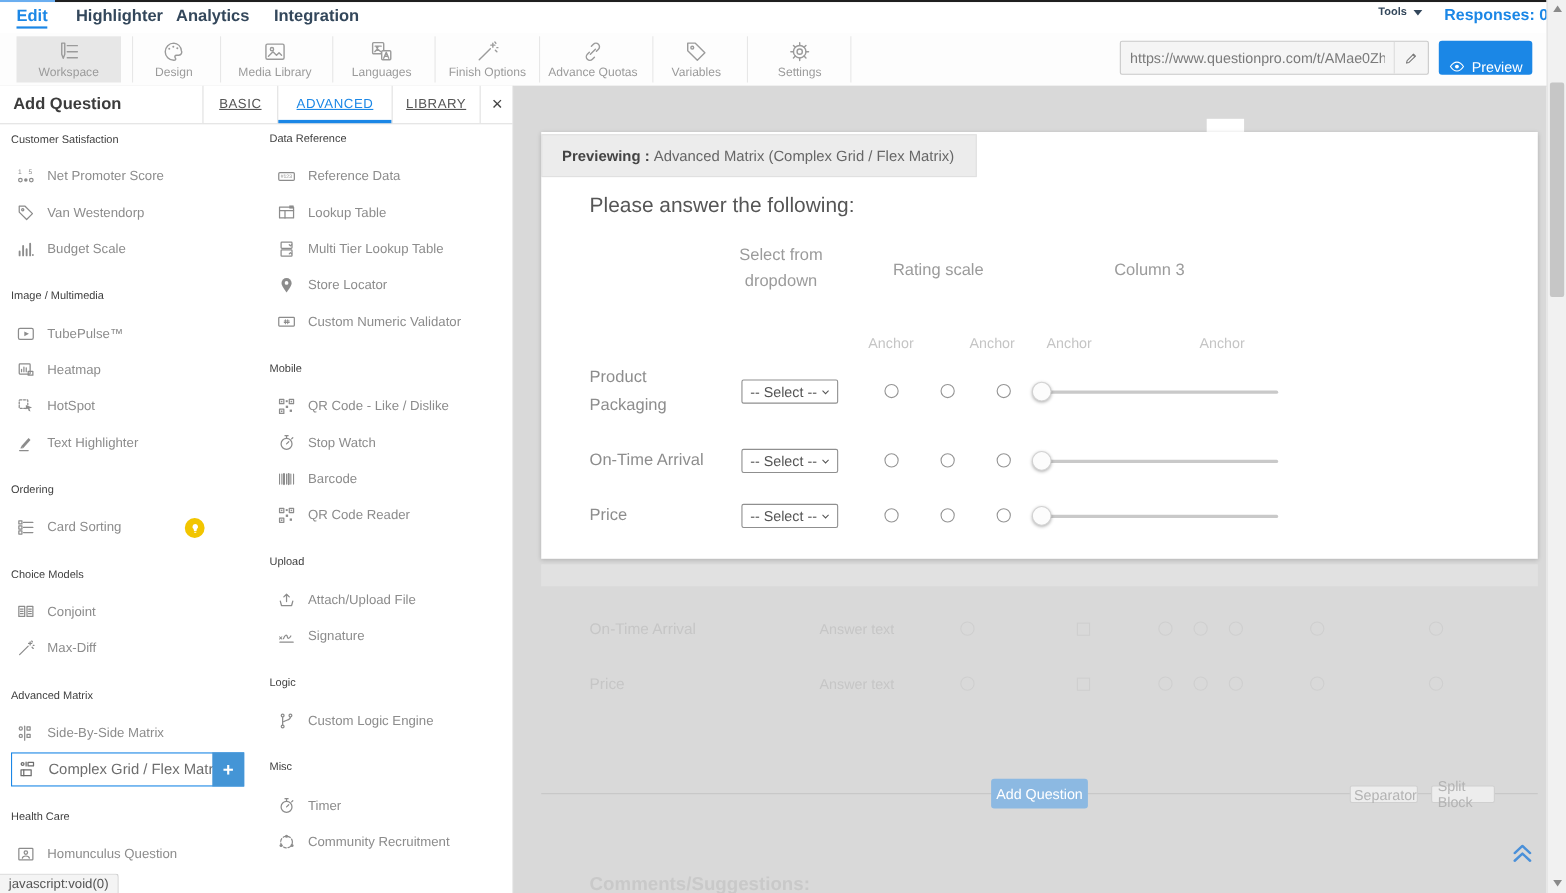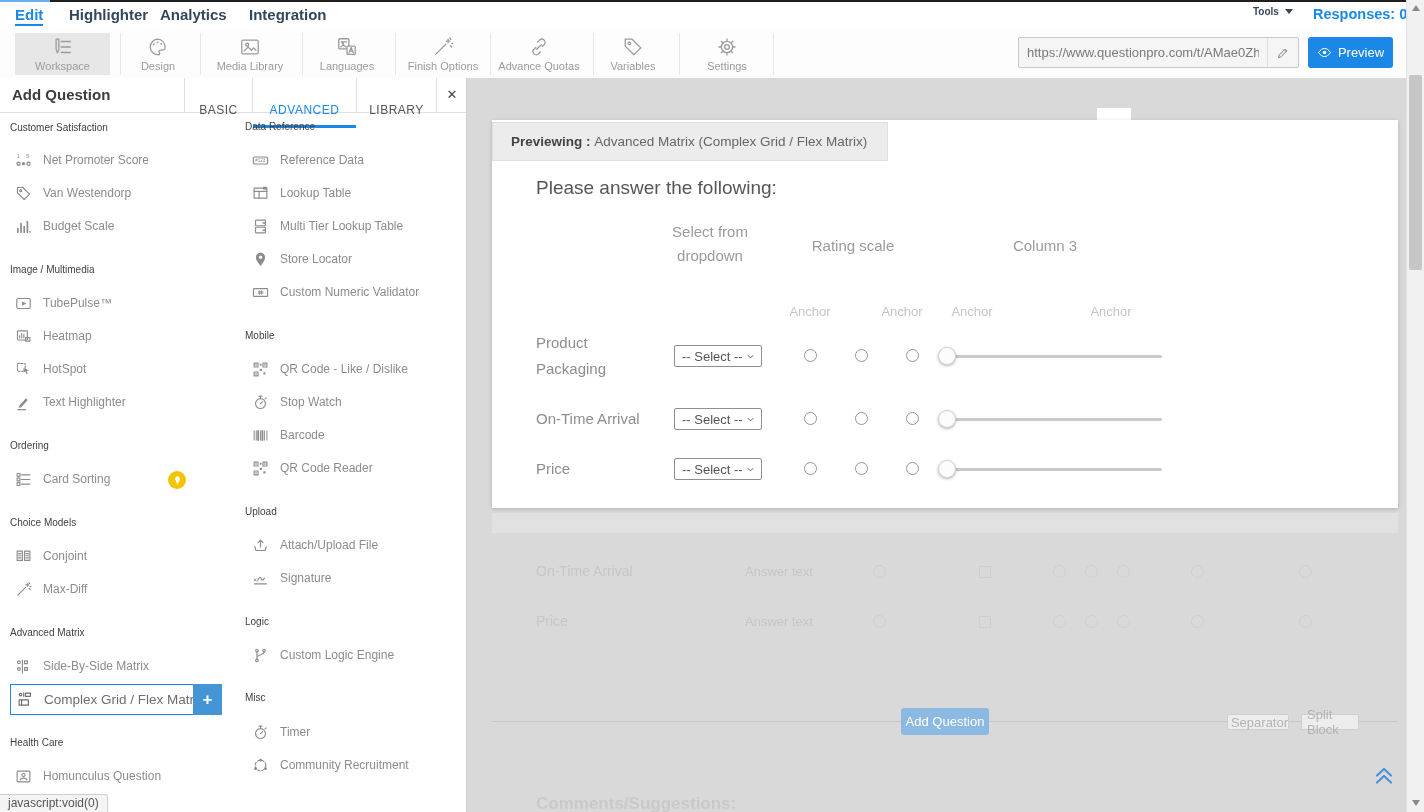--- a/index.html
+++ b/index.html
@@ -19,26 +19,26 @@
   .caret{width:0;height:0;border-left:4px solid transparent;border-right:4px solid transparent;border-top:5px solid #33475b;display:inline-block;}
   #responses{position:absolute;left:1313px;top:4px;font-size:14.5px;font-weight:600;color:#1b87e6;}
   
   #toolbar{position:absolute;left:0;top:30px;width:1424px;height:48px;background:#fdfdfd;border-bottom:1px solid #d8d8d8;}
   .tbtn{position:absolute;top:3px;height:42px;display:flex;flex-direction:column;align-items:center;justify-content:center;gap:2px;color:#9b9b9b;font-size:11px;cursor:pointer;}
   .tbtn.active{background:#e7e7e7;}
   .tsep{position:absolute;top:3px;width:1px;height:42px;background:#e7e7e7;}
   #urlbox{position:absolute;left:1018px;top:7px;width:281px;height:31px;background:#f5f5f5;border:1px solid #c9c9c9;border-radius:2px;display:flex;align-items:center;box-sizing:border-box;}
   #urlbox input{flex:1;border:none;background:transparent;font-size:13px;color:#7a7a7a;padding:0 8px;outline:none;min-width:0;font-family:inherit;}
   #urlbox .pen{width:30px;height:100%;display:flex;align-items:center;justify-content:center;color:#777;cursor:pointer;border-left:1px solid #ddd;}
-  #previewbtn{position:absolute;left:1308px;top:7px;width:85px;height:31px;background:#1b87e6;border-radius:3px;color:#fff;font-size:13px;display:flex;align-items:center;justify-content:center;gap:6px;cursor:pointer;}
+  #previewbtn{position:absolute;left:1308px;top:7px;width:85px;height:31px;background:#1b87e6;border-radius:3px;color:#fff;font-size:13px;display:flex;align-items:flex-end;justify-content:center;gap:6px;cursor:pointer;}
   
   #panel{position:absolute;left:0;top:78px;width:467px;height:734px;background:#fff;border-right:1px solid #cfcfcf;box-sizing:border-box;}
   #panel-header{position:absolute;left:0;top:0;width:100%;height:34px;border-bottom:1px solid #e0e0e0;}
   #panel-title{position:absolute;left:12px;top:8px;font-size:15px;font-weight:700;color:#3c3c3c;}
-  .tab{position:absolute;top:16px;height:31px;line-height:32px;text-align:center;font-size:12px;letter-spacing:.5px;color:#555;cursor:pointer;}
+  .tab{position:absolute;top:0;height:31px;line-height:32px;text-align:center;font-size:12px;letter-spacing:.5px;color:#555;cursor:pointer;text-decoration:underline;}
   .tab.active{color:#1b87e6;border-bottom:3px solid #1b87e6;}
   .vsep{position:absolute;top:0;width:1px;height:34px;background:#e0e0e0;}
   #tab-close{position:absolute;left:437px;top:0;width:30px;height:34px;line-height:34px;text-align:center;font-size:13px;font-weight:700;color:#444;cursor:pointer;}
   .sec{position:absolute;left:10px;font-size:10px;color:#404040;}
   .sec.c2{left:245px;}
   .item{position:absolute;left:15px;height:24px;display:flex;align-items:center;gap:11px;color:#8c8c8c;font-size:12px;cursor:pointer;white-space:nowrap;}
   .item.c2{left:252px;}
   .badge{position:absolute;left:168px;top:393px;width:18px;height:18px;border-radius:50%;background:#f2c500;display:flex;align-items:center;justify-content:center;}
   .badge svg{width:11px;height:11px;}
   #selbox{position:absolute;left:10px;top:606px;width:212px;height:31px;border:1px solid #1b87e6;background:#fff;display:flex;align-items:center;gap:10px;padding-left:6px;box-sizing:border-box;color:#6d6d6d;font-size:13.5px;cursor:pointer;}

